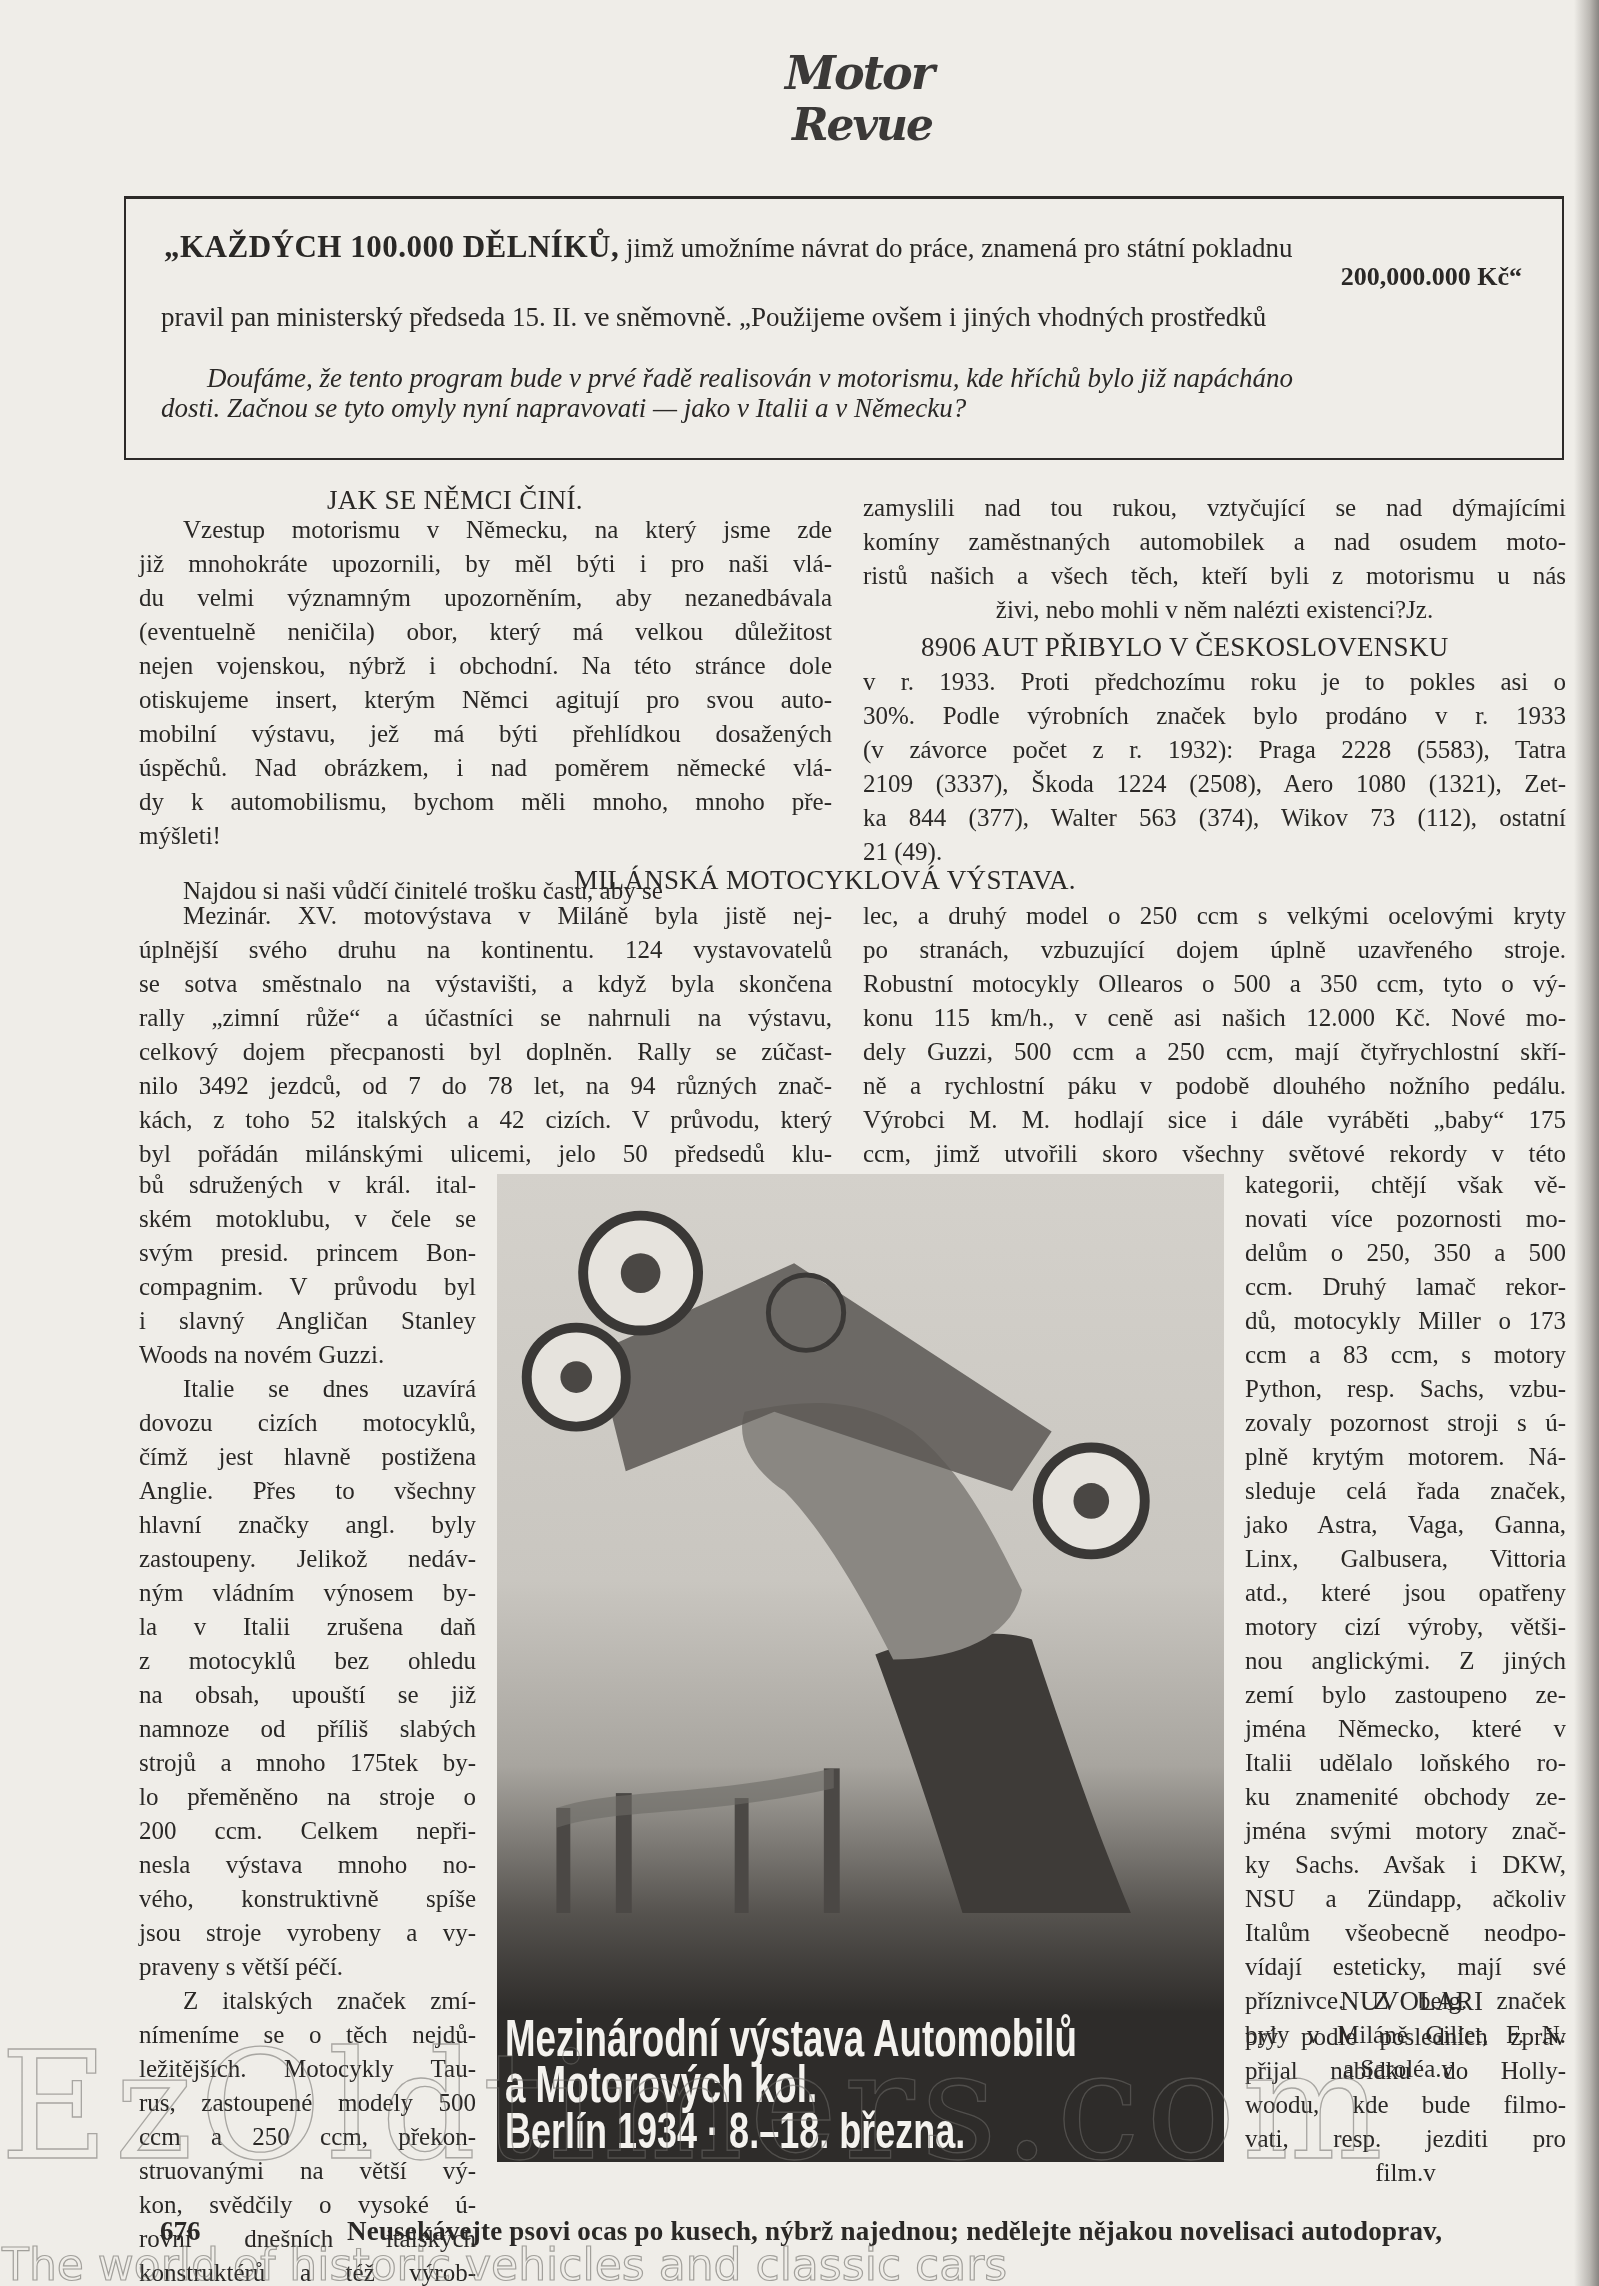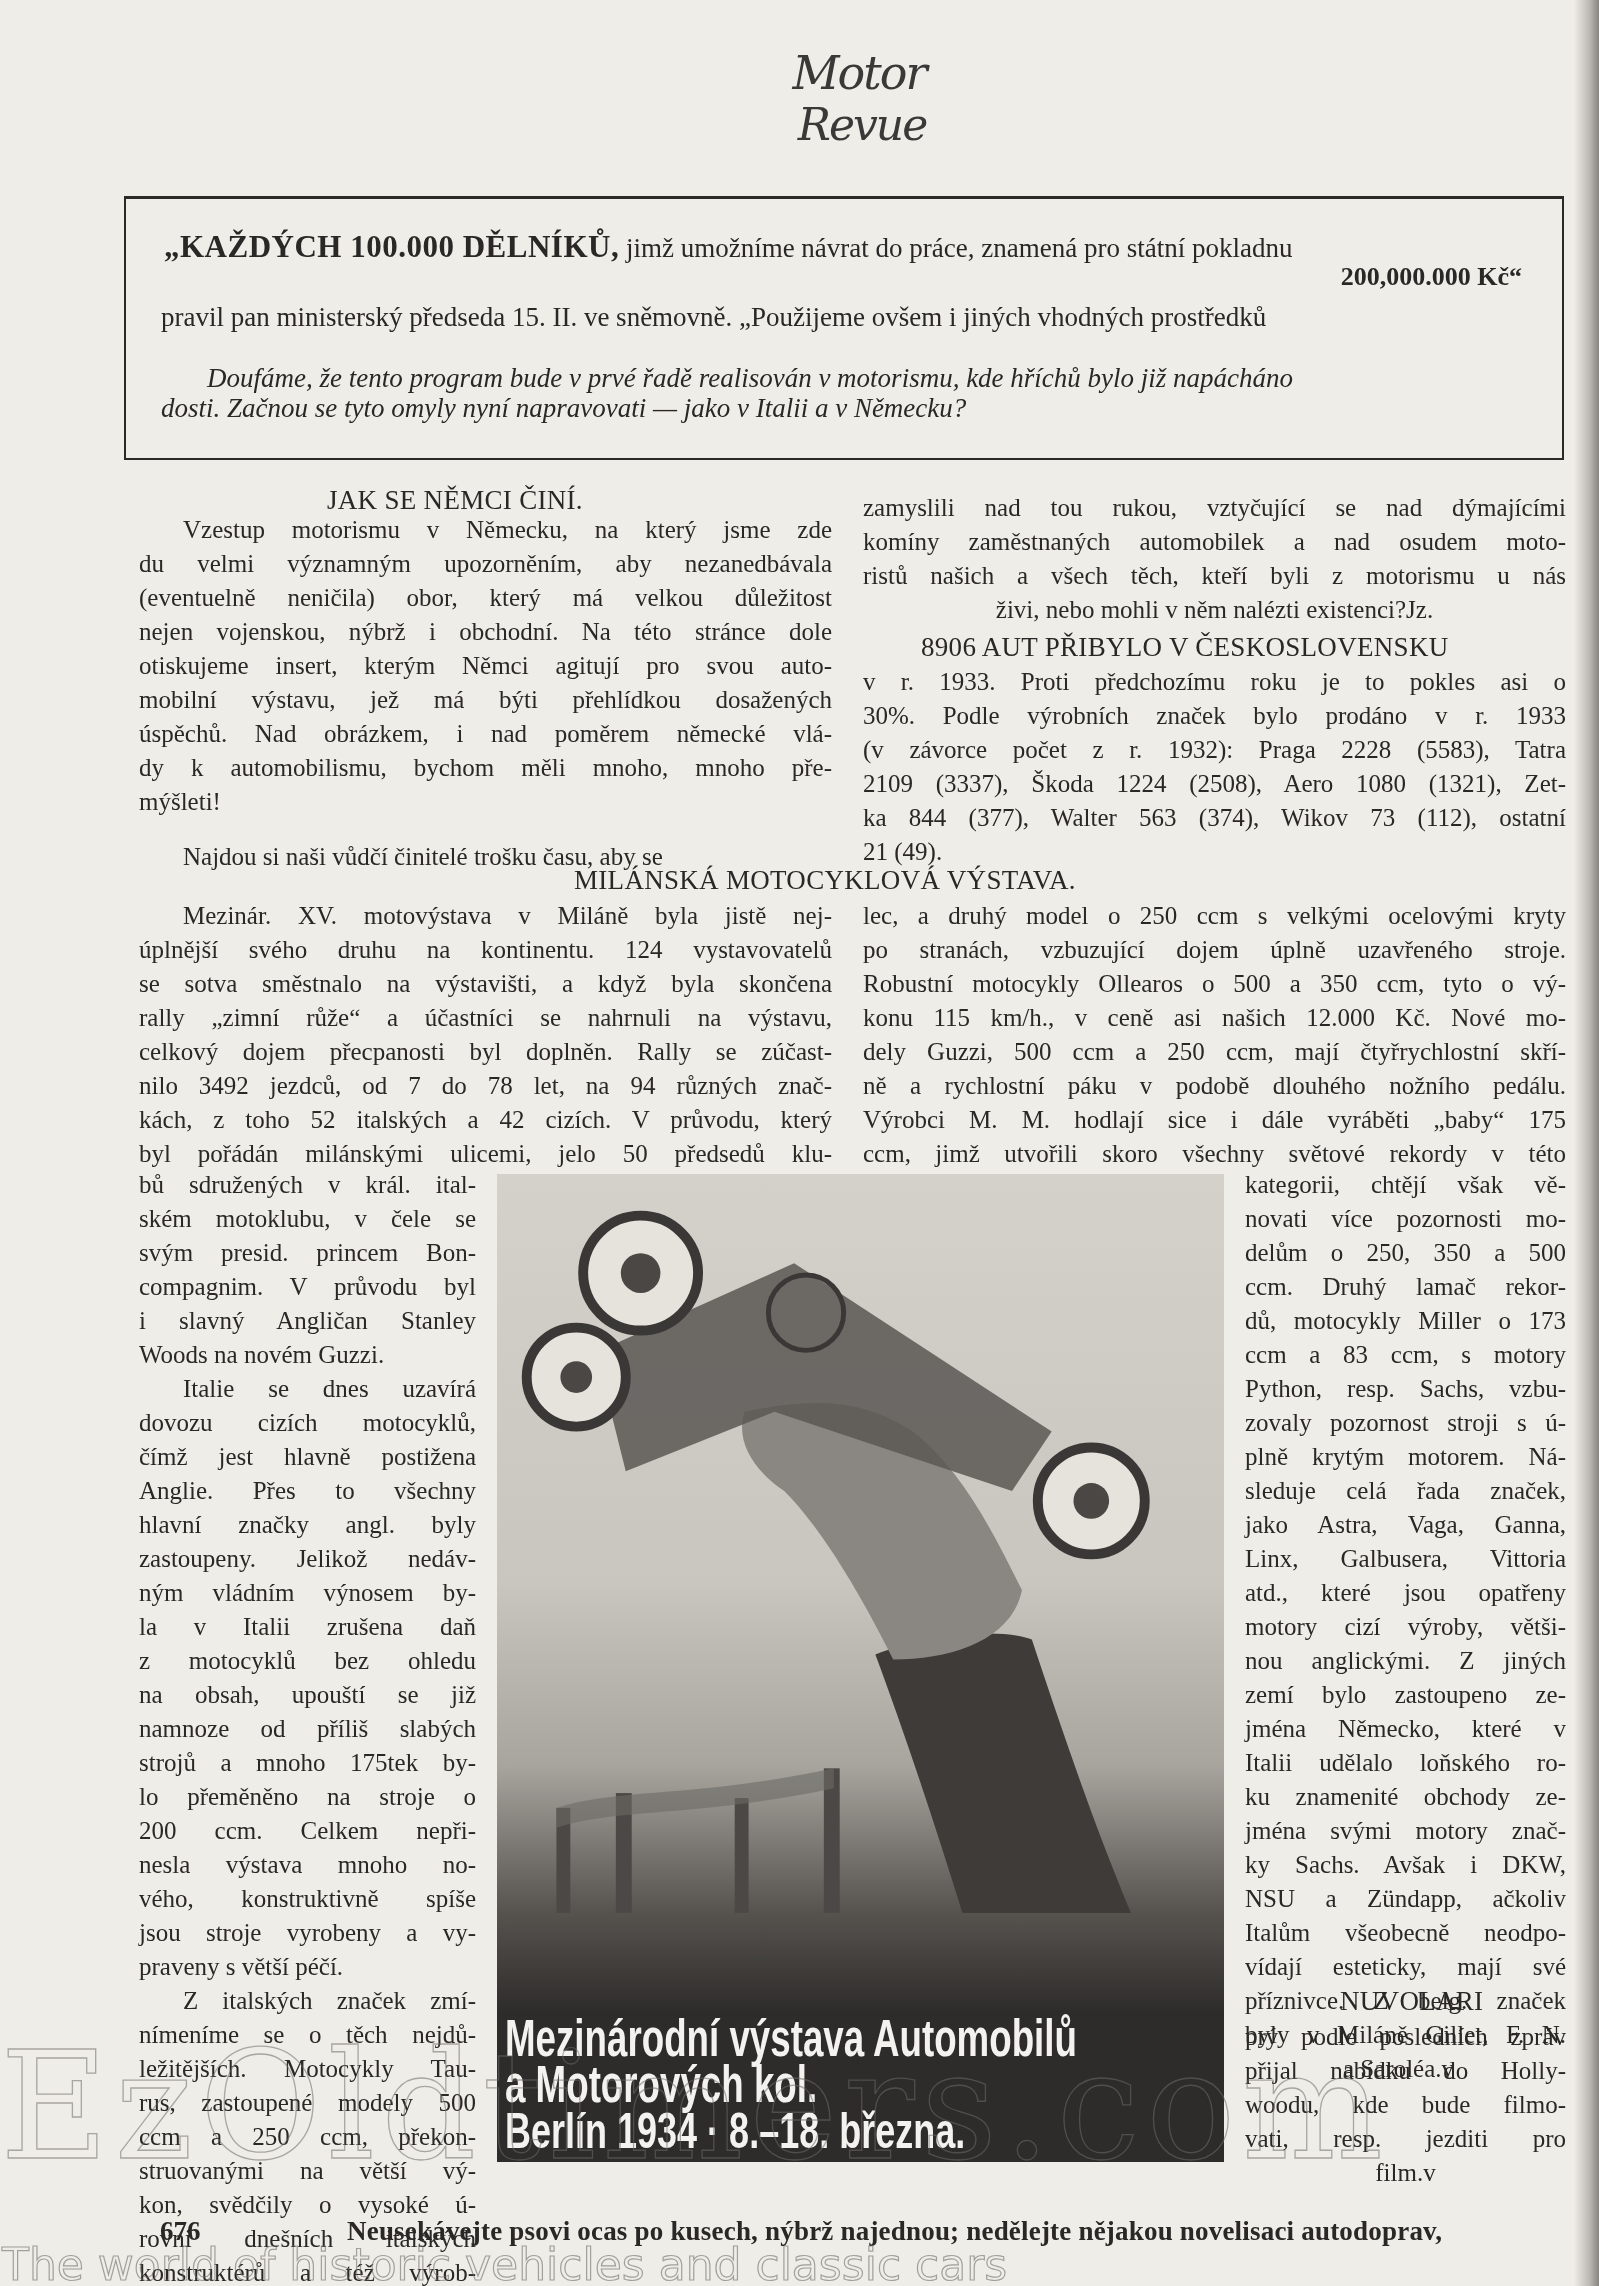--- a/index.html
+++ b/index.html
@@ -5,21 +5,21 @@
   html, body { margin:0; padding:0; }
   body {
     width:1600px; height:2287px; position:relative; overflow:hidden;
     background:#efede8;
     font-family:"Liberation Serif","DejaVu Serif",serif;
     color:#2a2826;
   }
   .page-shade { position:absolute; right:0; top:0; width:26px; height:2287px;
     background:linear-gradient(to right, rgba(0,0,0,0) 0%, rgba(90,85,80,0.35) 60%, rgba(40,38,36,0.55) 100%); }
   .logo { position:absolute; left:770px; top:51px; width:178px; text-align:center;
-    font-family:"DejaVu Serif",serif; font-style:italic; font-weight:normal; color:#3b3938; line-height:44px; }
+    font-family:"DejaVu Serif",serif; font-style:italic; font-weight:bold; color:#3b3938; line-height:44px; }
   .logo .l1 { font-size:46px; letter-spacing:-2px; display:block; }
   .logo .l2 { font-size:44px; letter-spacing:-2px; display:block; margin-left:6px;margin-top:8px; }
 
   .box { position:absolute; left:124px; top:196px; width:1436px; height:259px;
     border-top:3px solid #2c2a28; border-left:2px solid #2c2a28; border-right:2px solid #2c2a28; border-bottom:2px solid #2c2a28; }
   .box-line { position:absolute; left:38px; font-size:27px; white-space:nowrap; }
   .box .quote-lead { top:30px; }
   .box .quote-lead b { font-size:31px; letter-spacing:0.5px; }
   .box .amount { top:63px; right:40px; left:auto; font-size:26px; font-weight:bold; }
   .box .p1 { top:103px; left:35px; }
@@ -69,20 +69,21 @@
   <div class="box-line quote-lead"><b>„KAŽDÝCH 100.000 DĚLNÍKŮ,</b><span> jimž umožníme návrat do práce, znamená pro státní pokladnu</span></div>
   <div class="box-line amount">200,000.000 Kč“</div>
   <div class="box-line p1">pravil pan ministerský předseda 15. II. ve sněmovně. „Použijeme ovšem i jiných vhodných prostředků</div>
   <div class="box-line i1">Doufáme, že tento program bude v prvé řadě realisován v motorismu, kde hříchů bylo již napácháno</div>
   <div class="box-line i2">dosti. Začnou se tyto omyly nyní napravovati — jako v Italii a v Německu?</div>
 </div>
 
 <div class="heading" style="left:327px; top:485px;">JAK SE NĚMCI ČINÍ.</div>
 <div class="col" id="ger-col1" style="left:139px; top:513px; width:693px;">
     <span class="jl" style="padding-left: 44px;">Vzestup motorismu v Německu, na který jsme zde</span>
+    <span class="jl">již mnohokráte upozornili, by měl býti i pro naši vlá-</span>
     <span class="jl">du velmi významným upozorněním, aby nezanedbávala</span>
     <span class="jl">(eventuelně neničila) obor, který má velkou důležitost</span>
     <span class="jl">nejen vojenskou, nýbrž i obchodní. Na této stránce dole</span>
     <span class="jl">otiskujeme insert, kterým Němci agitují pro svou auto-</span>
     <span class="jl">mobilní výstavu, jež má býti přehlídkou dosažených</span>
     <span class="jl">úspěchů. Nad obrázkem, i nad poměrem německé vlá-</span>
     <span class="jl">dy k automobilismu, bychom měli mnoho, mnoho pře-</span>
     <span class="jl" style="text-align-last: left;">mýšleti!</span>
     <span class="jl" style="text-align-last: left; padding-left: 44px; margin-top: 21px;">Najdou si naši vůdčí činitelé trošku času, aby se</span>
   </div>

